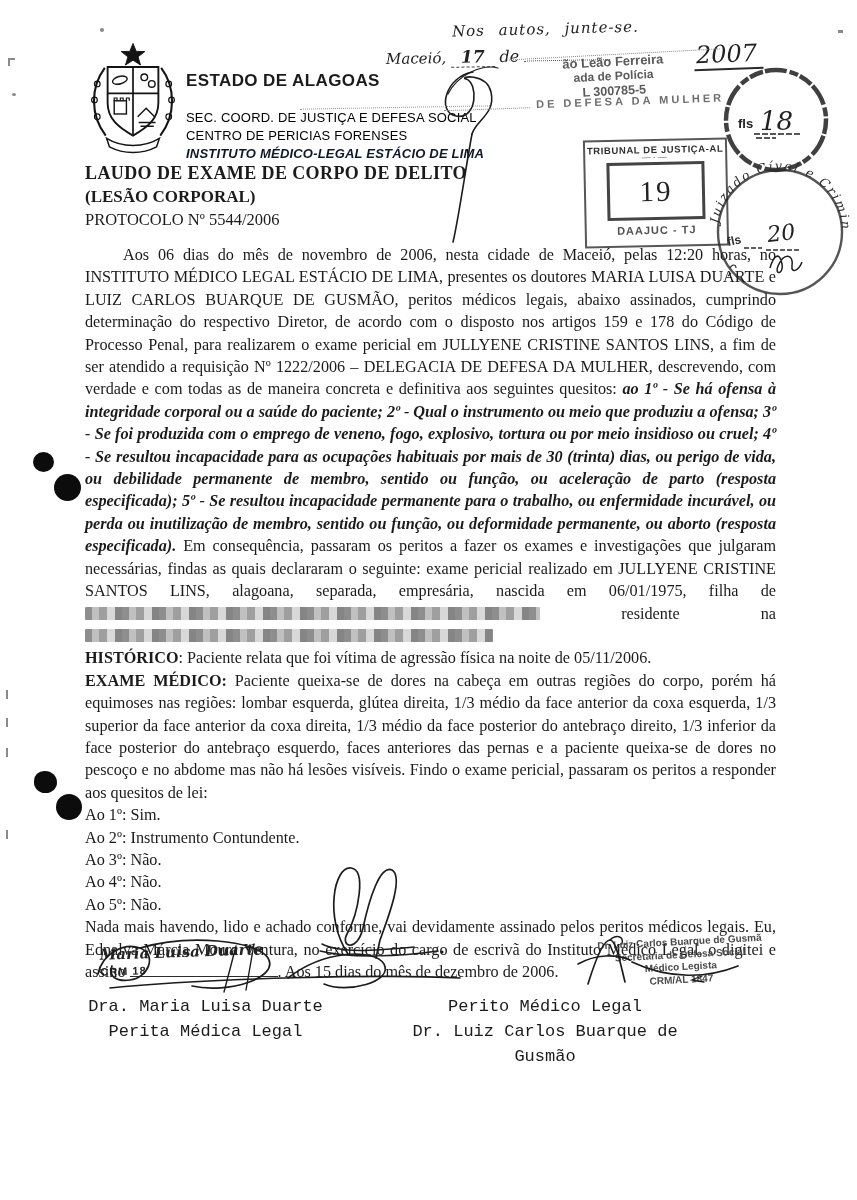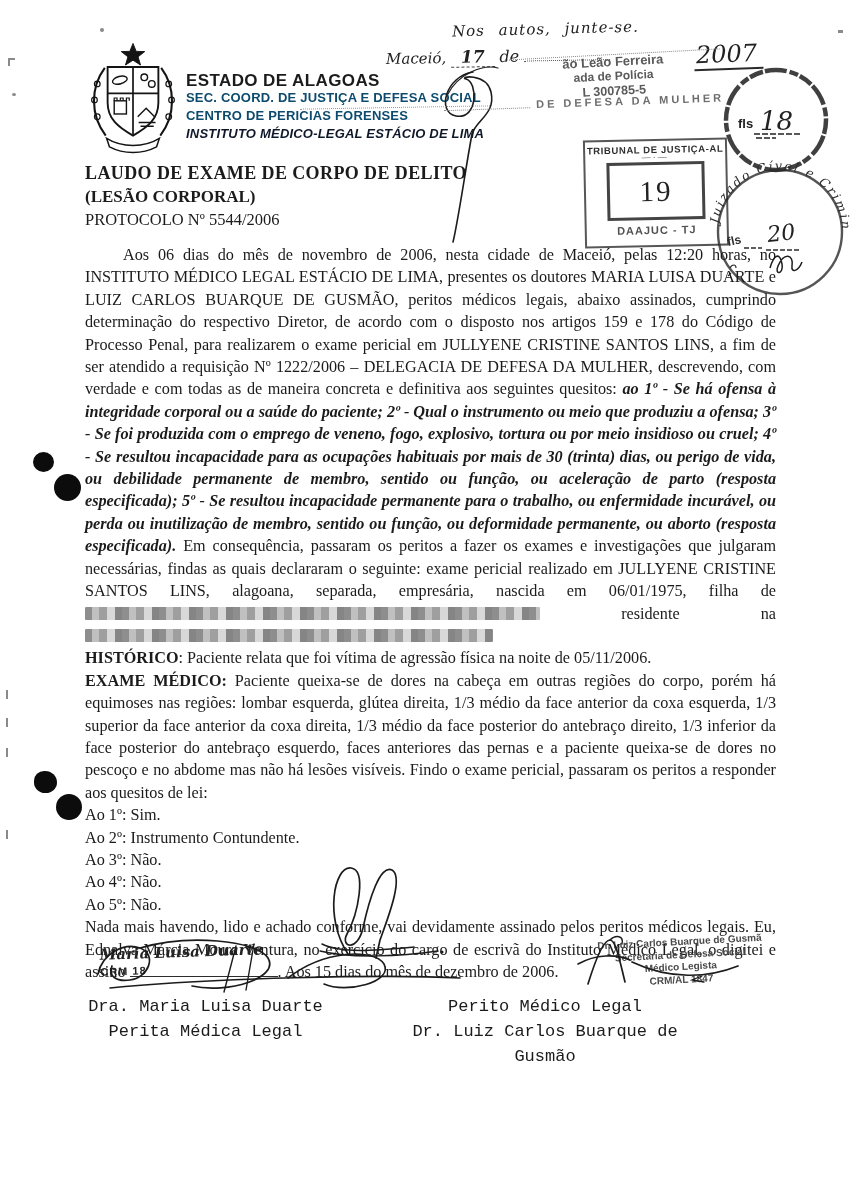--- a/index.html
+++ b/index.html
@@ -2,22 +2,22 @@
 <html><head>
 <meta charset="utf-8">
 <style>
   html,body{margin:0;padding:0;background:#e8e8e8;}
   .page{position:relative;width:857px;height:1200px;background:#ffffff;margin:0 auto;
         overflow:hidden;font-family:"Liberation Serif",serif;color:#1b1b1b;}
 
   
   .crest{position:absolute;left:86px;top:40px;width:94px;height:116px;}
   .org{position:absolute;left:186px;top:72px;font-family:"Liberation Sans",sans-serif;line-height:1;}
-  .org .l1{font-size:17px;font-weight:700;letter-spacing:.4px;margin-bottom:2px;}
-  .org .l2,.org .l3{font-size:13px;font-weight:700;letter-spacing:.2px;margin-bottom:5px;color:#0c4a6e;}
+  .org .l1{font-size:17px;font-weight:700;letter-spacing:.4px;margin-bottom:22px;}
+  .org .l2,.org .l3{font-size:13px;font-weight:400;letter-spacing:.2px;margin-bottom:5px;color:#000000;}
   .org .l4{font-size:13px;font-weight:700;font-style:italic;letter-spacing:.2px;color:#0f172a;}
 
   
   .hand{font-family:"DejaVu Serif",serif;font-style:italic;color:#222;}
   .note-top{position:absolute;left:452px;top:20px;font-size:15px;transform:rotate(-1.5deg);
             letter-spacing:1px;word-spacing:8px;}
   .date-line{position:absolute;left:386px;top:46px;font-size:15px;transform:rotate(-1deg);}
   .date-line .day{display:inline-block;border-bottom:1px dashed #444;padding:0 10px;font-size:17px;font-weight:bold;}
   .date-line .dotted{display:inline-block;width:86px;border-bottom:1px dotted #555;height:14px;}
   .year{position:absolute;left:694px;top:40px;font-size:24px;transform:rotate(-2deg);

